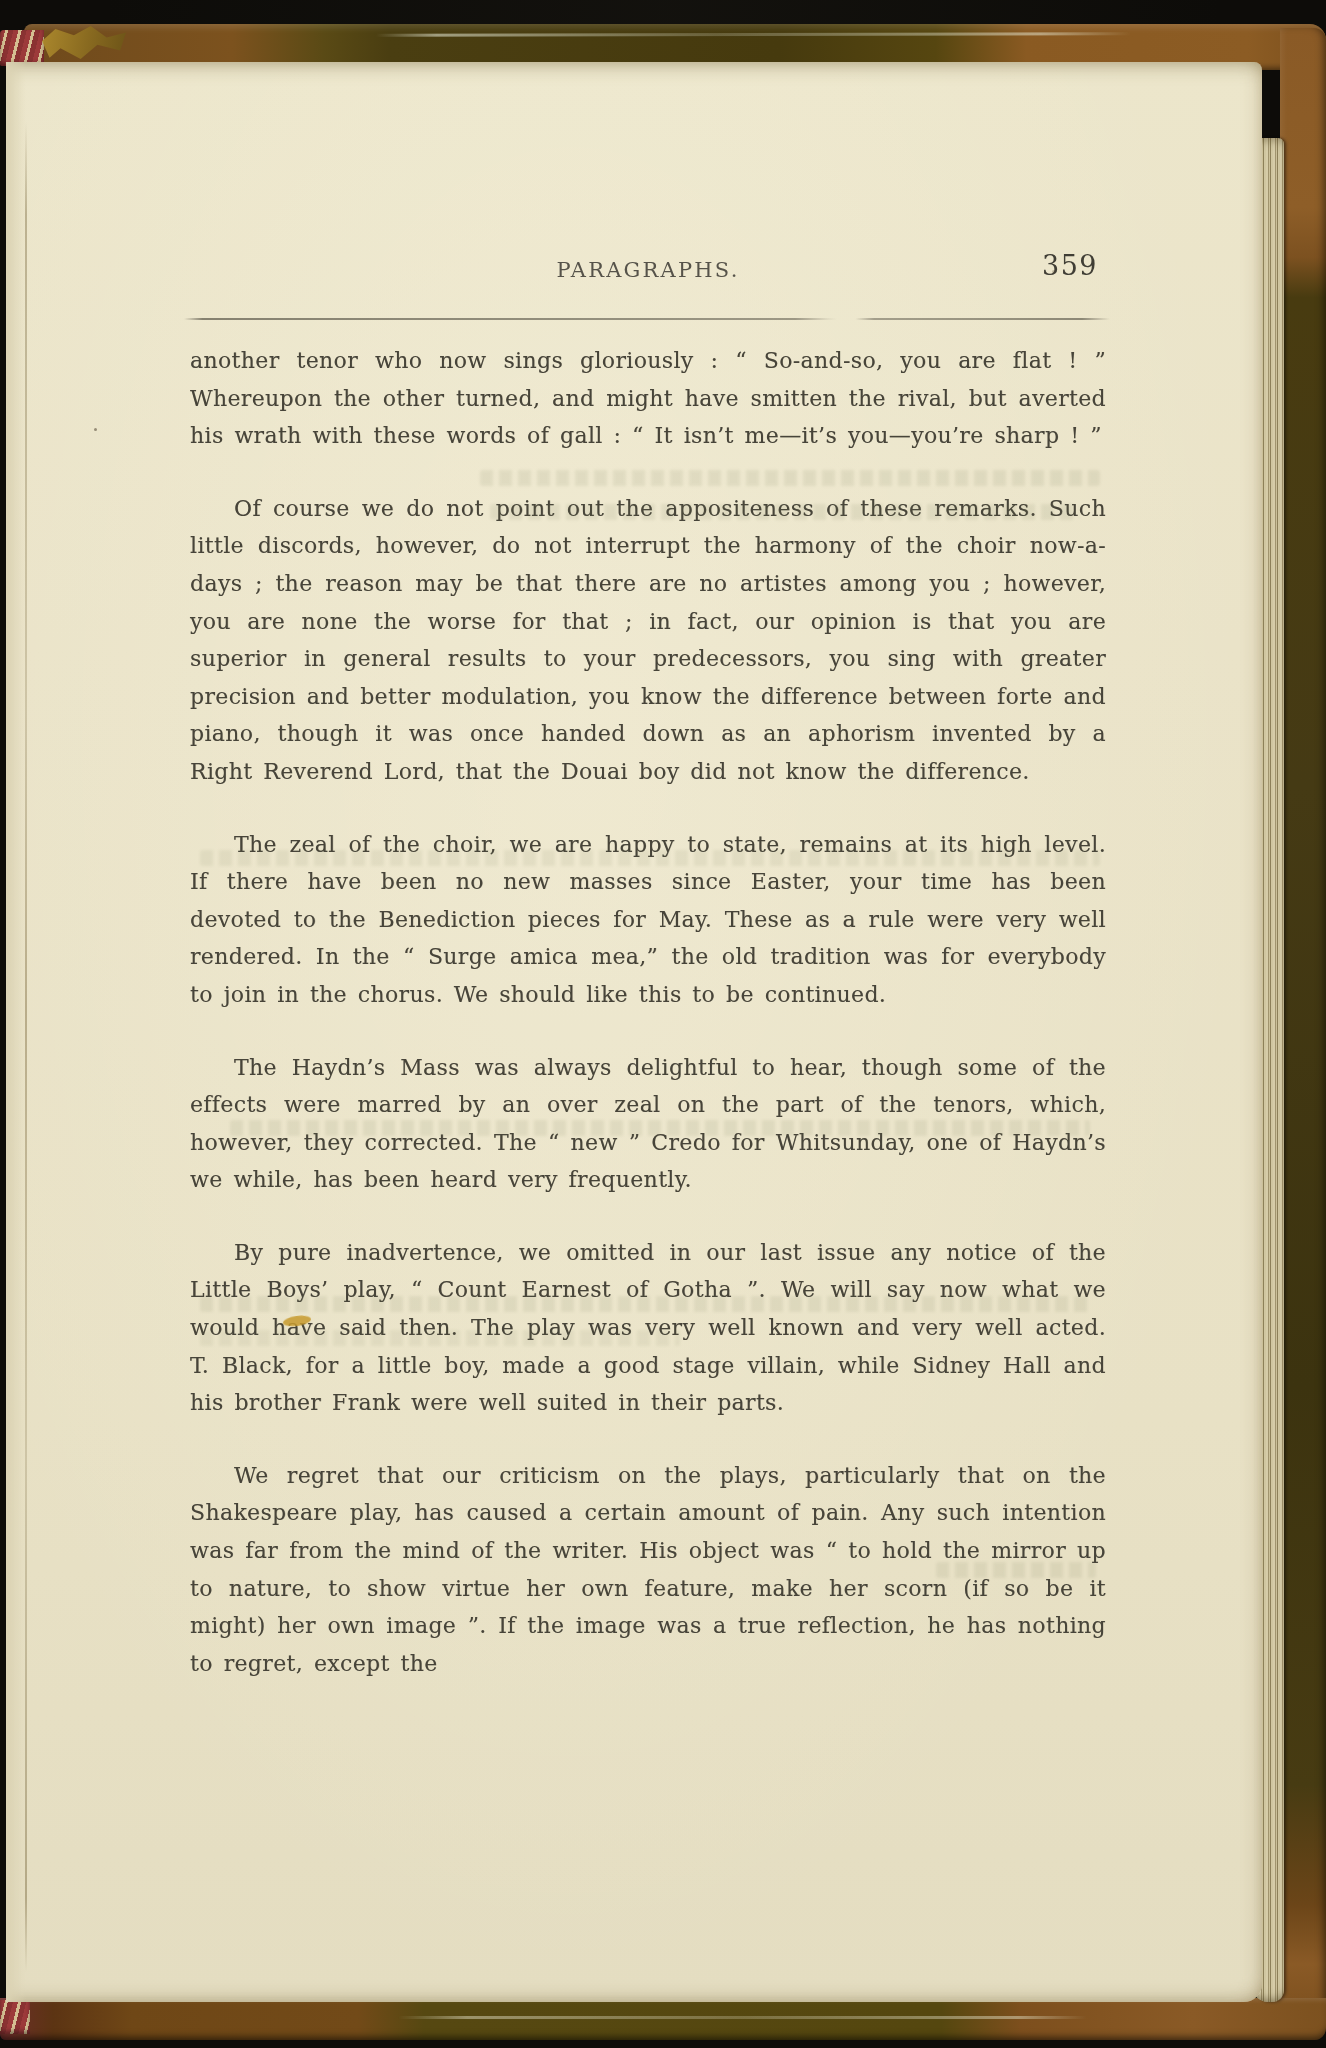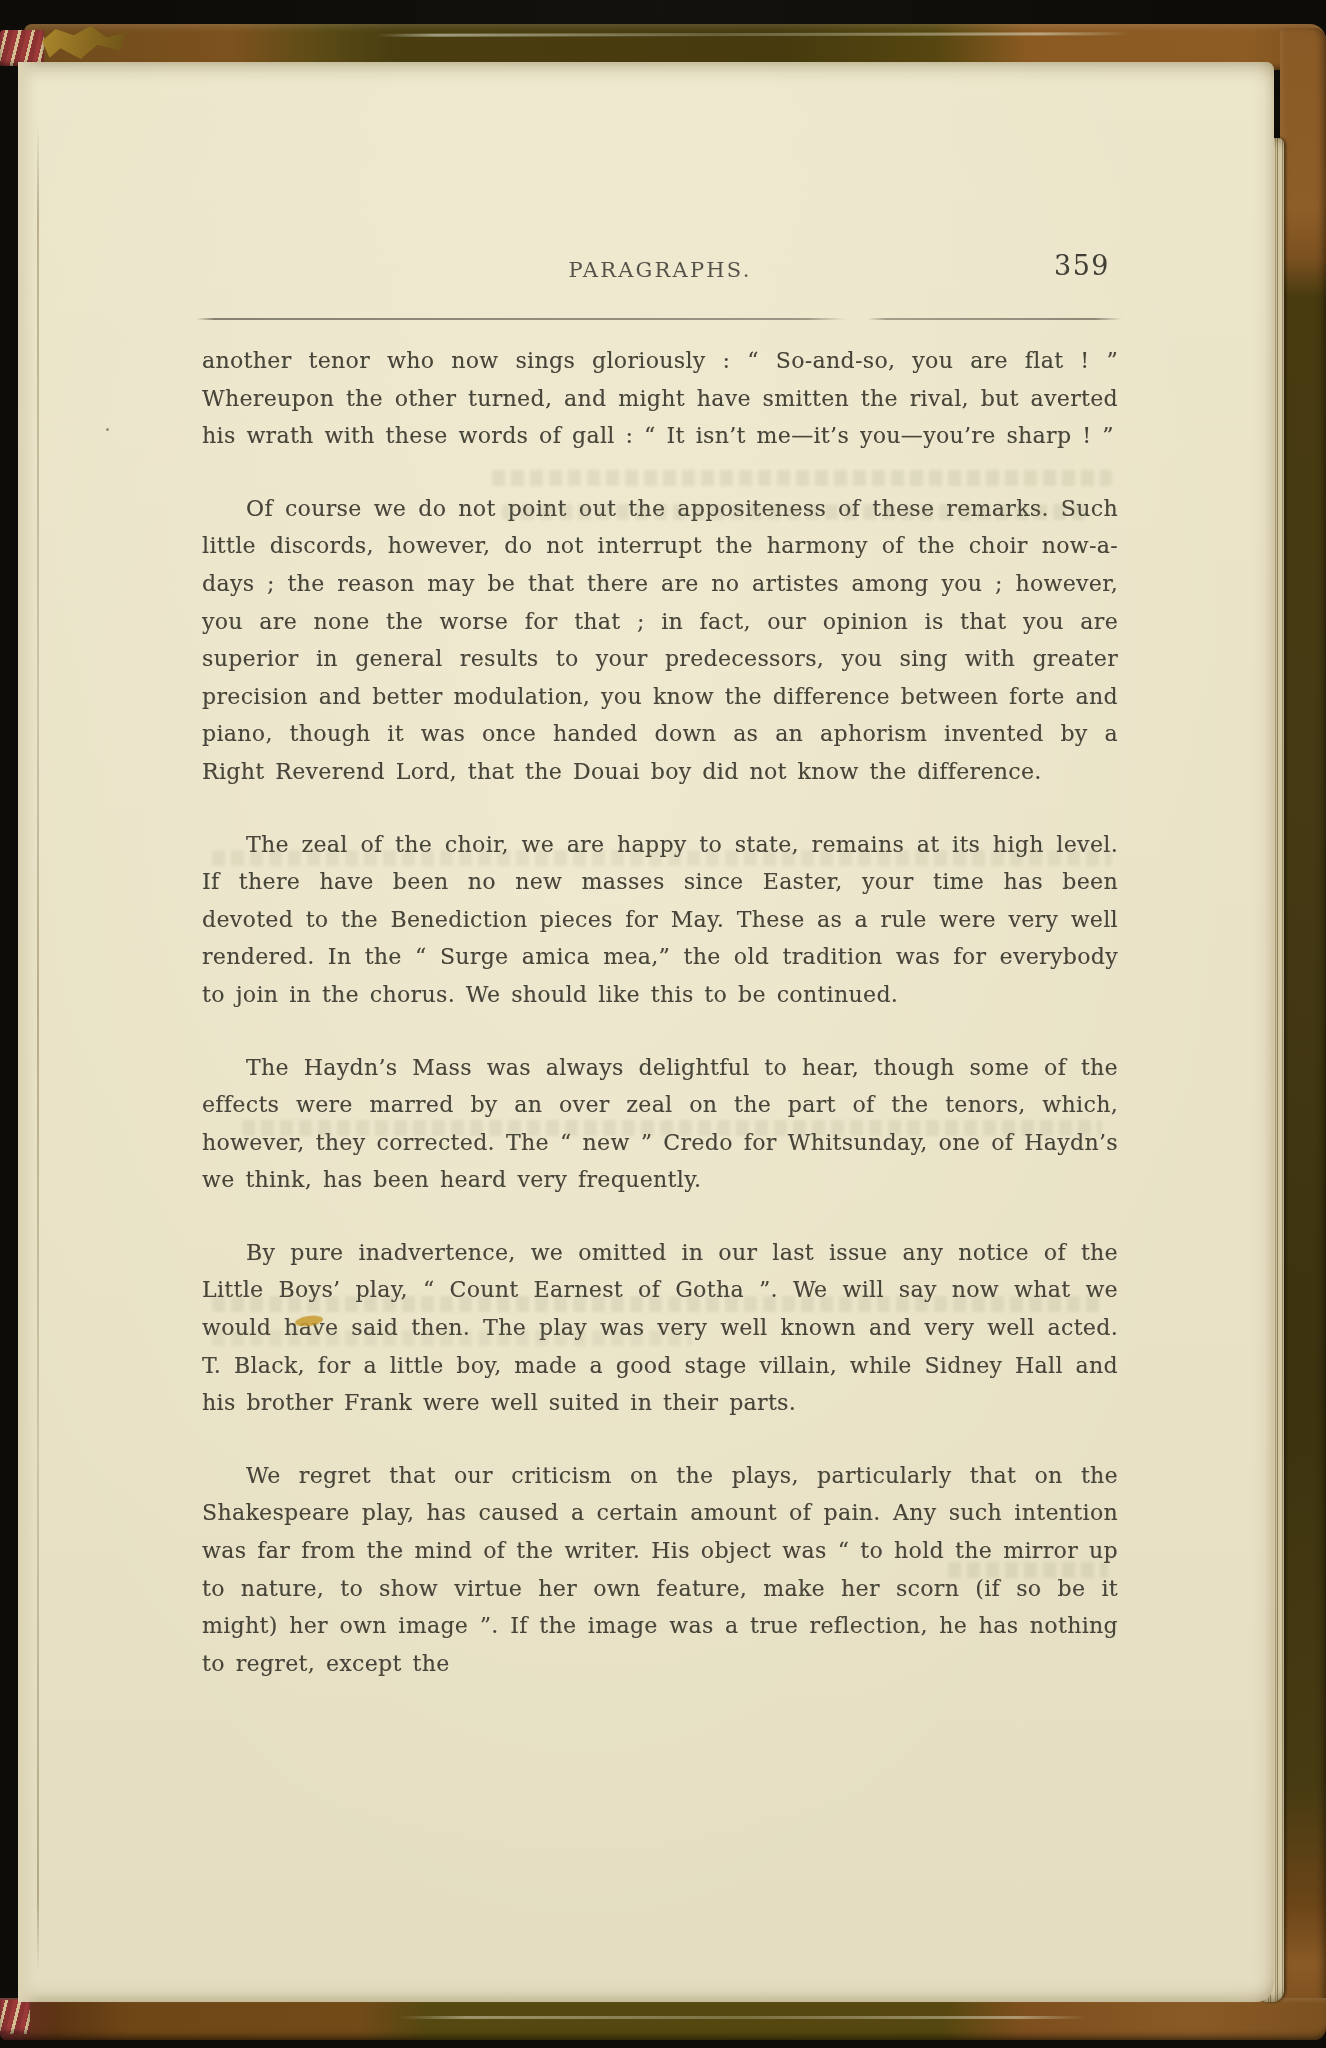--- a/index.html
+++ b/index.html
@@ -69,21 +69,21 @@
     position:absolute; left:1252px; top:138px; width:32px; height:1864px;
     border-radius:10px 6px 12px 16px;
     background:repeating-linear-gradient(90deg,
       #d6cca8 0 2px, #a1946e 2px 3px, #cbc099 3px 4px,
       #8d8059 4px 5px, #d0c6a0 5px 7px);
     box-shadow: 2px 0 3px rgba(0,0,0,.45), inset 0 -8px 8px -5px rgba(70,55,25,.5),
                 inset 0 8px 8px -5px rgba(70,55,25,.4);
   }
   
   .paper {
-    position:absolute; left:18px; top:62px; width:1256px; height:1940px;
+    position:absolute; left:6px; top:62px; width:1256px; height:1940px;
     border-radius:2px 8px 18px 2px;
     background:
       radial-gradient(ellipse at 45% 35%, rgba(255,252,235,.25), transparent 70%),
       linear-gradient(180deg, #ece6cb 0%, #eae3c8 30%, #e8e1c5 70%, #e4ddc1 100%);
     box-shadow: inset 0 16px 20px -14px rgba(95,75,30,.4),
                 inset -12px 0 20px -12px rgba(120,95,45,.35),
                 inset 0 -14px 18px -12px rgba(110,85,40,.35),
                 inset 10px 0 16px -12px rgba(120,100,50,.3);
   }
   .gutter-strip {
@@ -158,21 +158,21 @@
     <div class="running-head">
       <div class="header-title">PARAGRAPHS.</div>
       <div class="page-num">359</div>
     </div>
     <div class="rule"></div>
 
     <div class="body">
       <p class="first">another tenor who now sings gloriously : “ So-and-so, you are flat ! ”  Whereupon the other turned, and might have smitten the rival, but averted his wrath with these words of gall : “ It isn’t me—it’s you—you’re sharp ! ”</p>
       <p>Of course we do not point out the appositeness of these remarks. Such little discords, however, do not interrupt the harmony of the choir now-a-days ; the reason may be that there are no artistes among you ; however, you are none the worse for that ; in fact, our opinion is that you are superior in general results to your predecessors, you sing with greater precision and better modulation, you know the difference between forte and piano, though it was once handed down as an aphorism invented by a Right Reverend Lord, that the Douai boy did not know the difference.</p>
       <p>The zeal of the choir, we are happy to state, remains at its high level.  If there have been no new masses since Easter, your time has been devoted to the Benediction pieces for May.  These as a rule were very well rendered.  In the “ Surge amica mea,” the old tradition was for everybody to join in the chorus.  We should like this to be continued.</p>
-      <p>The Haydn’s Mass was always delightful to hear, though some of the effects were marred by an over zeal on the part of the tenors, which, however, they corrected.  The “ new ” Credo for Whitsunday, one of Haydn’s we think, has been heard very frequently.</p>
+      <p>The Haydn’s Mass was always delightful to hear, though some of the effects were marred by an over zeal on the part of the tenors, which, however, they corrected.  The “ new ” Credo for Whitsunday, one of Haydn’s we while, has been heard very frequently.</p>
       <p>By pure inadvertence, we omitted in our last issue any notice of the Little Boys’ play, “ Count Earnest of Gotha ”.  We will say now what we would have said then.  The play was very well known and very well acted.  T. Black, for a little boy, made a good stage villain, while Sidney Hall and his brother Frank were well suited in their parts.</p>
       <p>We regret that our criticism on the plays, particularly that on the Shakespeare play, has caused a certain amount of pain.  Any such intention was far from the mind of the writer.  His object was “ to hold the mirror up to nature, to show virtue her own feature, make her scorn (if so be it might) her own image ”.  If the image was a true reflection, he has nothing to regret, except the</p>
     </div>
 
     <div class="ghost" style="left:474px; top:408px; width:620px;"></div>
     <div class="ghost" style="left:484px; top:442px; width:590px;"></div>
     <div class="ghost" style="left:194px; top:788px; width:900px; opacity:.09;"></div>
     <div class="ghost" style="left:224px; top:1058px; width:860px; opacity:.10;"></div>
     <div class="ghost" style="left:194px; top:1234px; width:890px; opacity:.10;"></div>
     <div class="ghost" style="left:194px; top:1268px; width:480px; opacity:.08;"></div>

